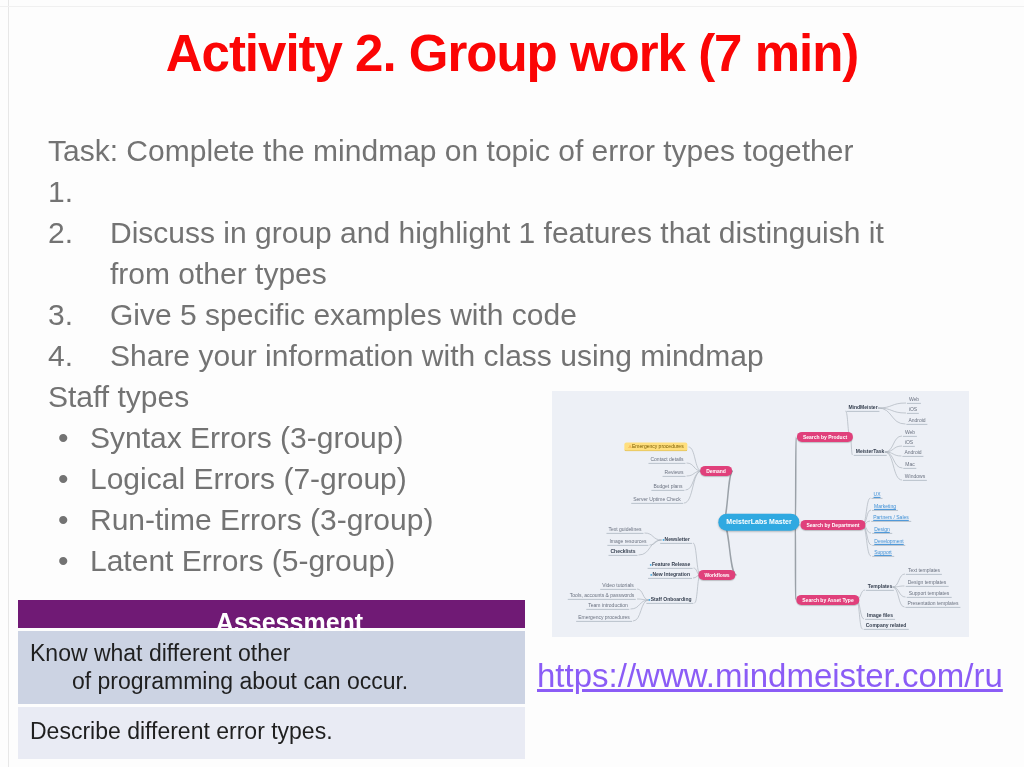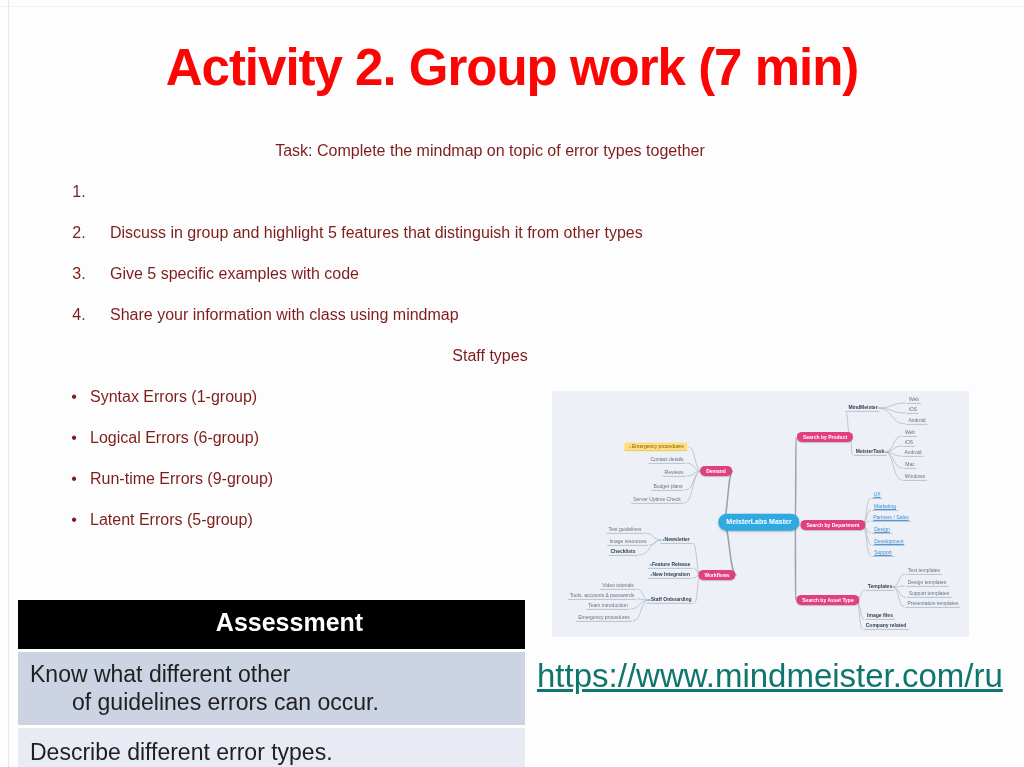--- a/index.html
+++ b/index.html
@@ -1,112 +1,112 @@
 <!DOCTYPE html>
 <html><head>
 <meta charset="utf-8">
 <style>
   html,body { margin:0; padding:0; }
   body { width:1024px; height:767px; background:#ffffff; font-family:"Liberation Sans", sans-serif; }
   .slide { position:relative; width:1024px; height:767px; background:#fdfdfd; overflow:hidden; }
   .edge-left { position:absolute; left:8px; top:0; width:1px; height:100%; background:#e7e7e7; }
   .edge-top { position:absolute; left:0; top:6px; width:100%; height:1px; background:#f0f0f0; }
 
-  .title { position:absolute; top:22px; left:0; right:0; margin:16px; text-align:center;
+  .title { position:absolute; top:22px; left:0; right:0; margin:2px; text-align:center;
            font-size:51px; font-weight:bold; color:#fb0505; letter-spacing:-1px; }
 
-  .content { position:absolute; left:48px; top:130px; width:884px; font-size:16px; color:#7f1d1d;text-align:center; }
+  .content { position:absolute; left:48px; top:130px; width:884px; font-size:30px; color:#737373; }
   .tline { margin:0; line-height:41px; }
   .oitem { display:flex; line-height:41px; }
   .onum  { flex:0 0 62px; }
   .otext { max-width:812px; }
   .uitem { display:flex; line-height:41px; }
   .ubullet { flex:0 0 32px; margin-left:10px; }
 
   .assessment { position:absolute; left:18px; top:600px; width:507px; }
-  .a-header { background:#000000; color:#ffffff; font-weight:bold; font-size:25px;
-              text-align:center; height:49px; line-height:45px; margin-bottom:3px;padding-left:36px; }
+  .a-header { background:#701a75; color:#ffffff; font-weight:bold; font-size:25px;
+              text-align:center; height:28px; line-height:45px; margin-bottom:3px;padding-left:36px; }
   .a-row1 { background:#ccd3e3; color:#1f1f1f; font-size:23px; line-height:28px;
             padding:8px 6px 9px 12px; margin-bottom:3px; }
   .a-row1 .indent { padding-left:42px; }
   .a-row2 { background:#e9ebf4; color:#1f1f1f; font-size:23px; padding:11px 6px 14px 12px; }
 
   .mindmap { position:absolute; left:552px; top:391px; width:417px; height:246px; background:#edf0f6; }
   .mindmap svg { position:absolute; left:0; top:0; }
   .mm-node { position:absolute; transform:translate(-50%,-50%); white-space:nowrap; line-height:1.25; }
   .mm-center { background:#2fa9e1; color:#fff; font-weight:bold; font-size:7px; padding:4px 8px; border-radius:10px; box-shadow:0 1px 2px rgba(0,0,0,.25); }
   .mm-pink   { background:#e0407b; color:#fff; font-weight:bold; font-size:5px; padding:2px 6px; border-radius:6px; box-shadow:0 1px 1px rgba(0,0,0,.2); }
   .mm-yellow { background:#ffdf7e; color:#7a5c00; font-size:5px; padding:1px 4px; border-radius:2px; border-bottom:1px solid #d9b84e; }
   .mm-label  { color:#6b7280; font-size:5px; border-bottom:1px solid #b9c1cb; padding:0 2px 1px; }
   .mm-bold   { color:#374151; font-weight:bold; font-size:5px; border-bottom:1px solid #b9c1cb; padding:0 2px 1px; }
   .mm-link   { color:#3d8fd6; font-size:5px; border-bottom:1px solid #b9c1cb; padding:0 2px 1px; text-decoration:underline; }
   .mm-dot    { color:#374151; font-weight:bold; font-size:5px; border-bottom:1px solid #b9c1cb; padding:0 2px 1px; }
   .mm-dot::before { content:"\25CF "; color:#35a3df; font-size:4px; }
   .mm-yellow::before { content:"\26A0 "; color:#e8882a; font-size:4px; }
 
-  .weblink { position:absolute; left:537px; top:657px; font-size:33px; color:#0f766e;
+  .weblink { position:absolute; left:537px; top:657px; font-size:33px; color:#8b5cf6;
              text-decoration:underline; cursor:pointer; }
 </style>
 </head>
 <body>
 
 <div class="slide">
   <div class="edge-left"></div>
   <div class="edge-top"></div>
 
   <h1 class="title">Activity 2. Group work (7 min)</h1>
 
   <div class="content">
     <p class="tline">Task: Complete the mindmap on topic of error types together</p>
 
     <div>
       <div class="oitem">
         <span class="onum">1.</span>
       </div>
       <div class="oitem">
         <span class="onum">2.</span>
-        <span class="otext">Discuss in group and highlight 5 features that distinguish it from other types</span>
+        <span class="otext">Discuss in group and highlight 1 features that distinguish it from other types</span>
       </div>
       <div class="oitem">
         <span class="onum">3.</span>
         <span class="otext">Give 5 specific examples with code</span>
       </div>
       <div class="oitem">
         <span class="onum">4.</span>
         <span class="otext">Share your information with class using mindmap</span>
       </div>
     </div>
 
     <p class="tline">Staff types</p>
 
     <div>
       <div class="uitem">
         <span class="ubullet">•</span>
-        <span>Syntax Errors (1-group)</span>
-      </div>
-      <div class="uitem">
-        <span class="ubullet">•</span>
-        <span>Logical Errors (6-group)</span>
-      </div>
-      <div class="uitem">
-        <span class="ubullet">•</span>
-        <span>Run-time Errors (9-group)</span>
+        <span>Syntax Errors (3-group)</span>
+      </div>
+      <div class="uitem">
+        <span class="ubullet">•</span>
+        <span>Logical Errors (7-group)</span>
+      </div>
+      <div class="uitem">
+        <span class="ubullet">•</span>
+        <span>Run-time Errors (3-group)</span>
       </div>
       <div class="uitem">
         <span class="ubullet">•</span>
         <span>Latent Errors (5-group)</span>
       </div>
     </div>
   </div>
 
   <div class="assessment">
     <div class="a-header">Assessment</div>
     <div class="a-row1">
       <div>Know what different other</div>
-      <div class="indent">of guidelines errors can occur.</div>
+      <div class="indent">of programming about can occur.</div>
     </div>
     <div class="a-row2">Describe different error types.</div>
   </div>
 
   <div class="mindmap" id="mm-canvas">
     <svg id="mm-svg" width="417" height="246" viewBox="0 0 417 246">
         <path d="M243.45,131 C243.7525,131 243.6975,46 244,46" fill="none" stroke="#9aa1a8" stroke-width="1.5"></path>
         <path d="M243.45,131 C245.6775,131 245.27249999999998,134 247.5,134" fill="none" stroke="#9aa1a8" stroke-width="1.5"></path>
         <path d="M243.45,131 C243.4775,131 243.4725,209 243.5,209" fill="none" stroke="#9aa1a8" stroke-width="1.5"></path>
         <path d="M170.55,131 C176.2975,131 175.2525,80 181,80" fill="none" stroke="#9aa1a8" stroke-width="1.5"></path>

